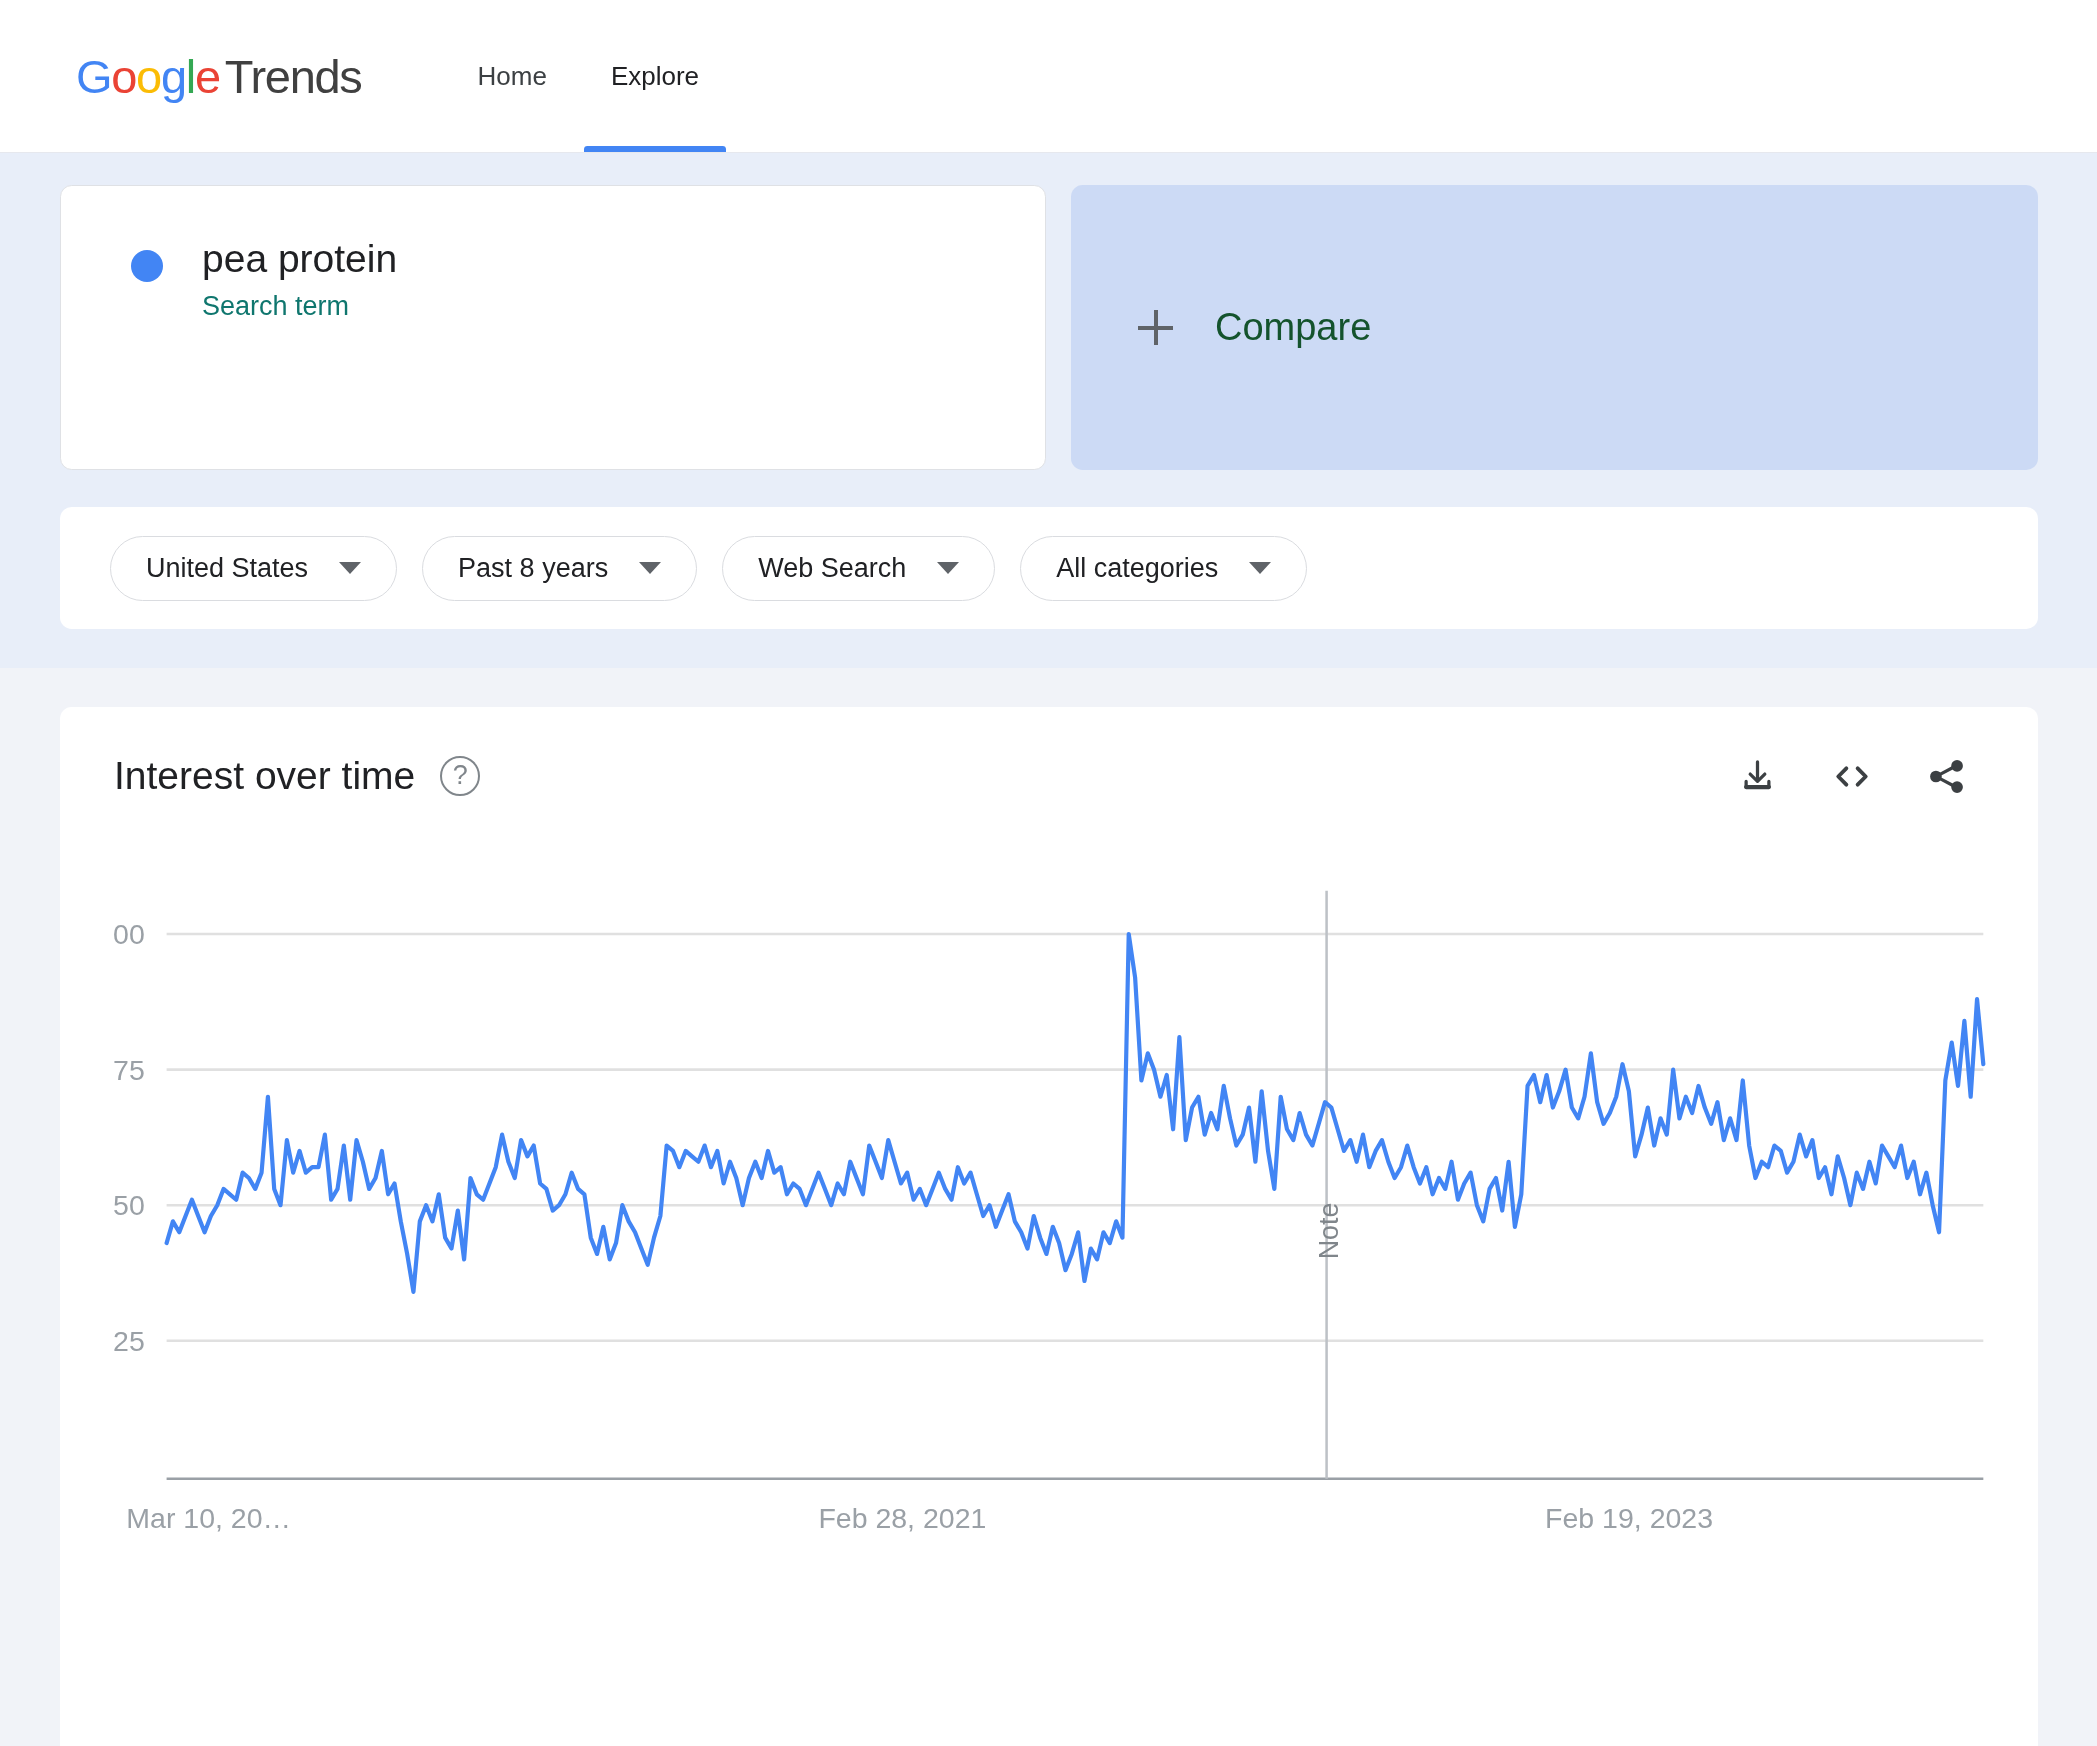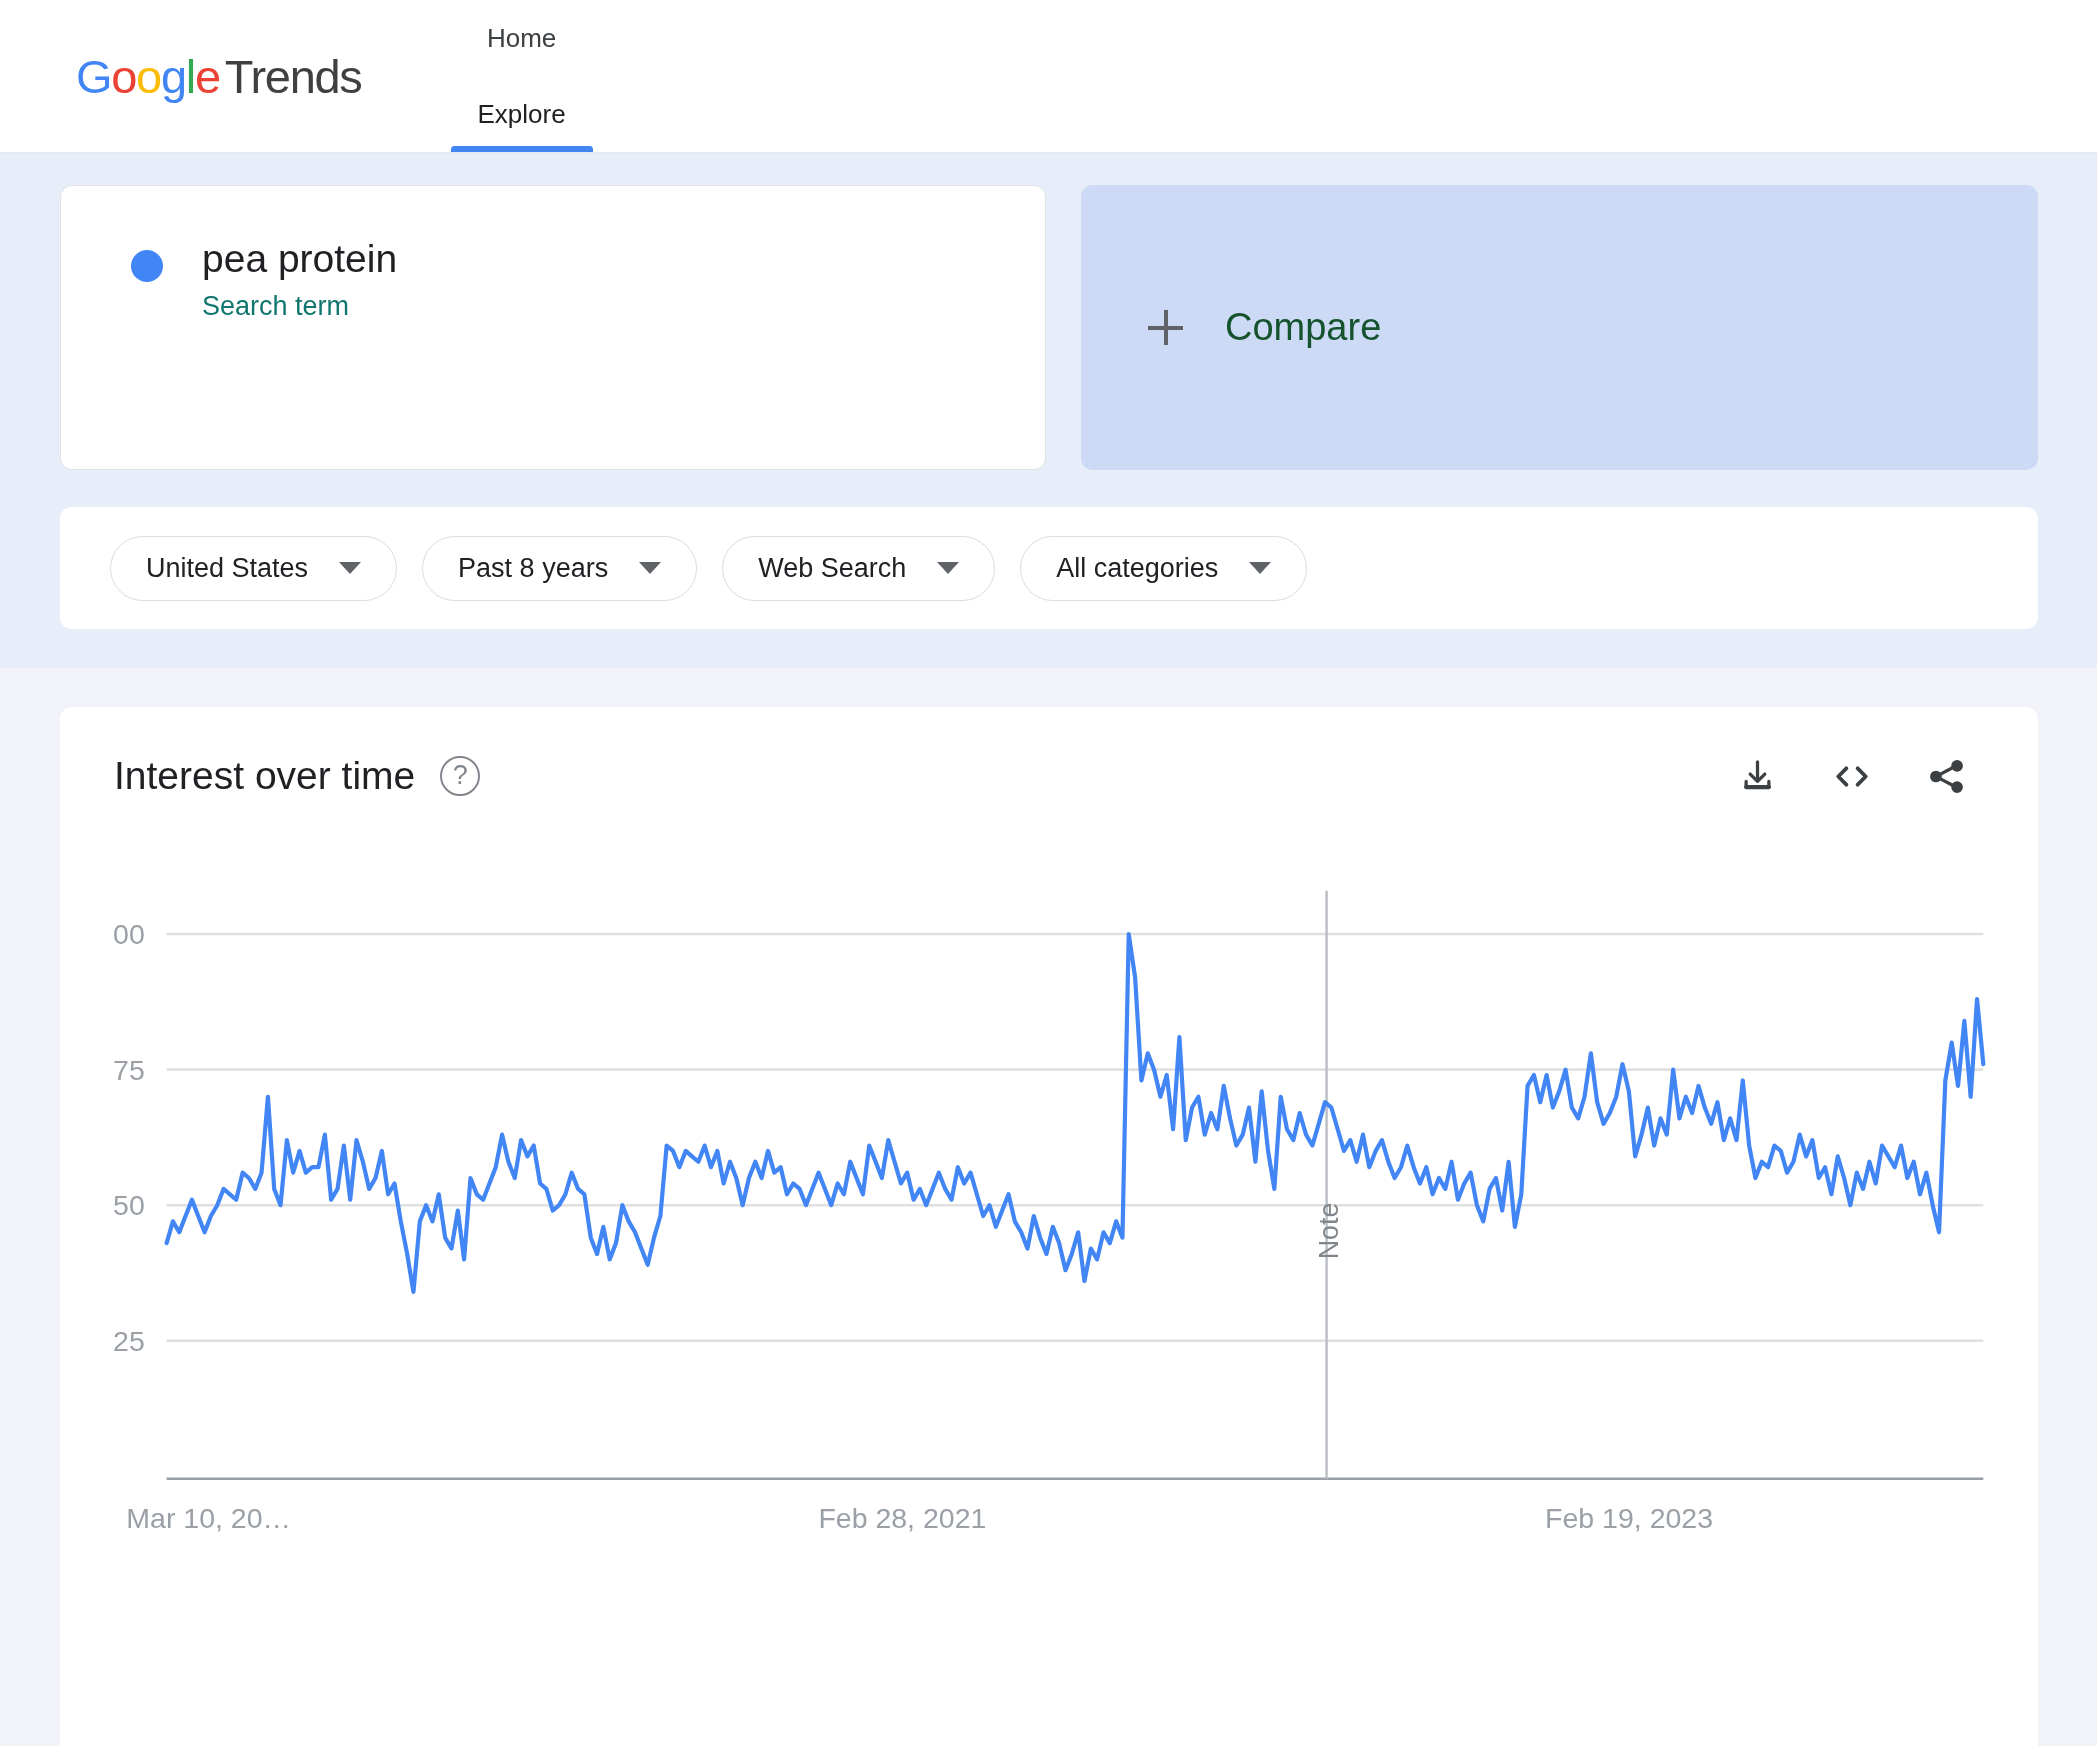--- a/index.html
+++ b/index.html
@@ -25,21 +25,21 @@
     font-size: 47px;
     letter-spacing: -1.3px;
     white-space: nowrap;
     user-select: none;
   }
   .logo .g1 { color:#4285F4; } .logo .o1 { color:#EA4335; }
   .logo .o2 { color:#FBBC05; } .logo .g2 { color:#4285F4; }
   .logo .l  { color:#34A853; } .logo .e  { color:#EA4335; }
   .logo .trends { color:#404040; font-weight: 400; margin-left: 5px;}
 
-  .nav { display: flex; align-items: center; height: 100%; margin-left: 84px; flex-direction: column; }
+  .nav { display: flex; align-items: center; height: 100%; margin-left: 84px; }
   .nav-item {
     position: relative;
     height: 100%;
     display: flex; align-items: center;
     padding: 0 32px;
     font-size: 26px;
     color: #3c4043;
     cursor: pointer;
     white-space: nowrap;
   }
@@ -51,21 +51,21 @@
     height: 5.9px;
     border-radius: 3.4px 3.4px 0 0;
     background: #4285F4;
   }
 
   
   .query-band {
     background: #e8eef9;
     padding: 32px 60px 37px 60px;
   }
-  .query-row { display: flex; gap: 35px; }
+  .query-row { display: flex; gap: 25px; }
 
   .term-card {
     flex: 0 0 986px;
     background: #ffffff;
     border: 0.8px solid #dfe1e5;
     border-radius: 11.7px;
     padding: 49px 0 49px 0;
     display: flex;
     align-items: flex-start;
     min-height: 285px;

